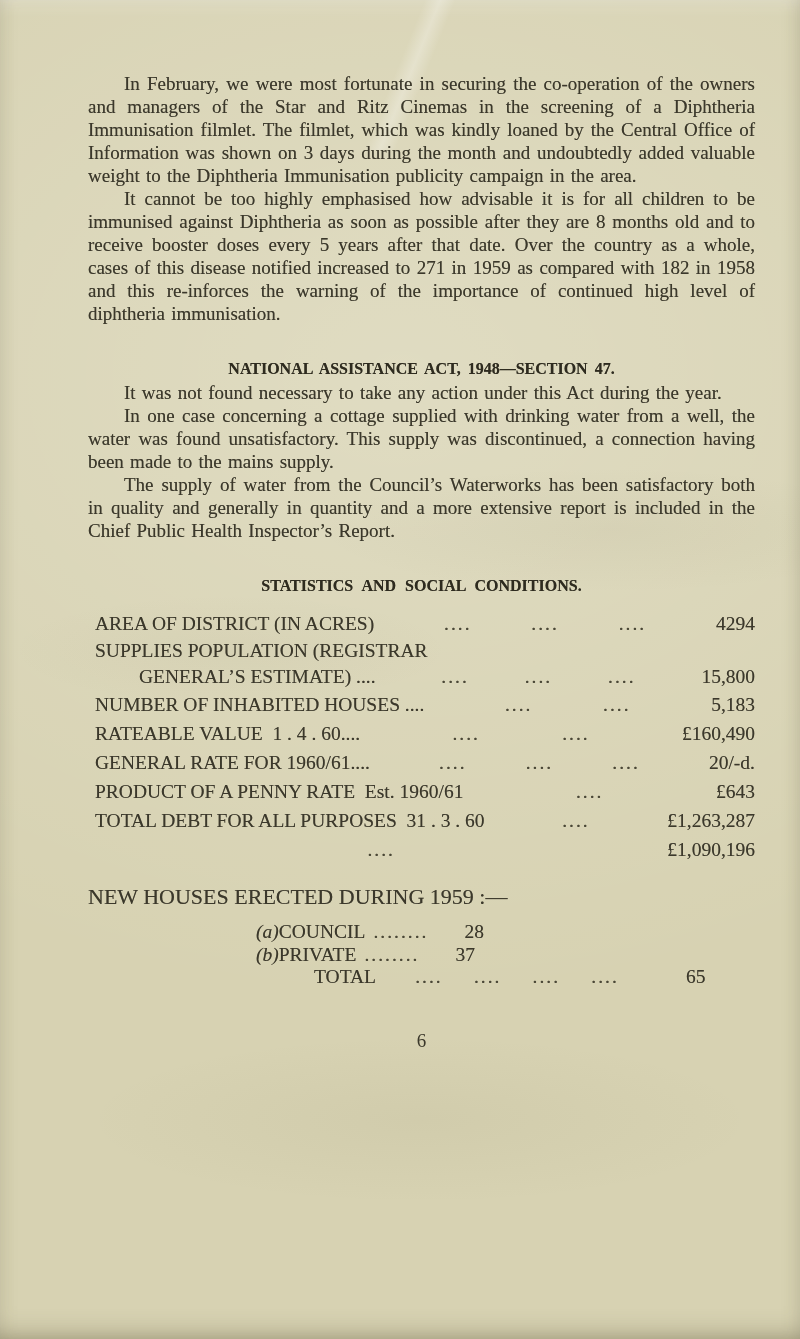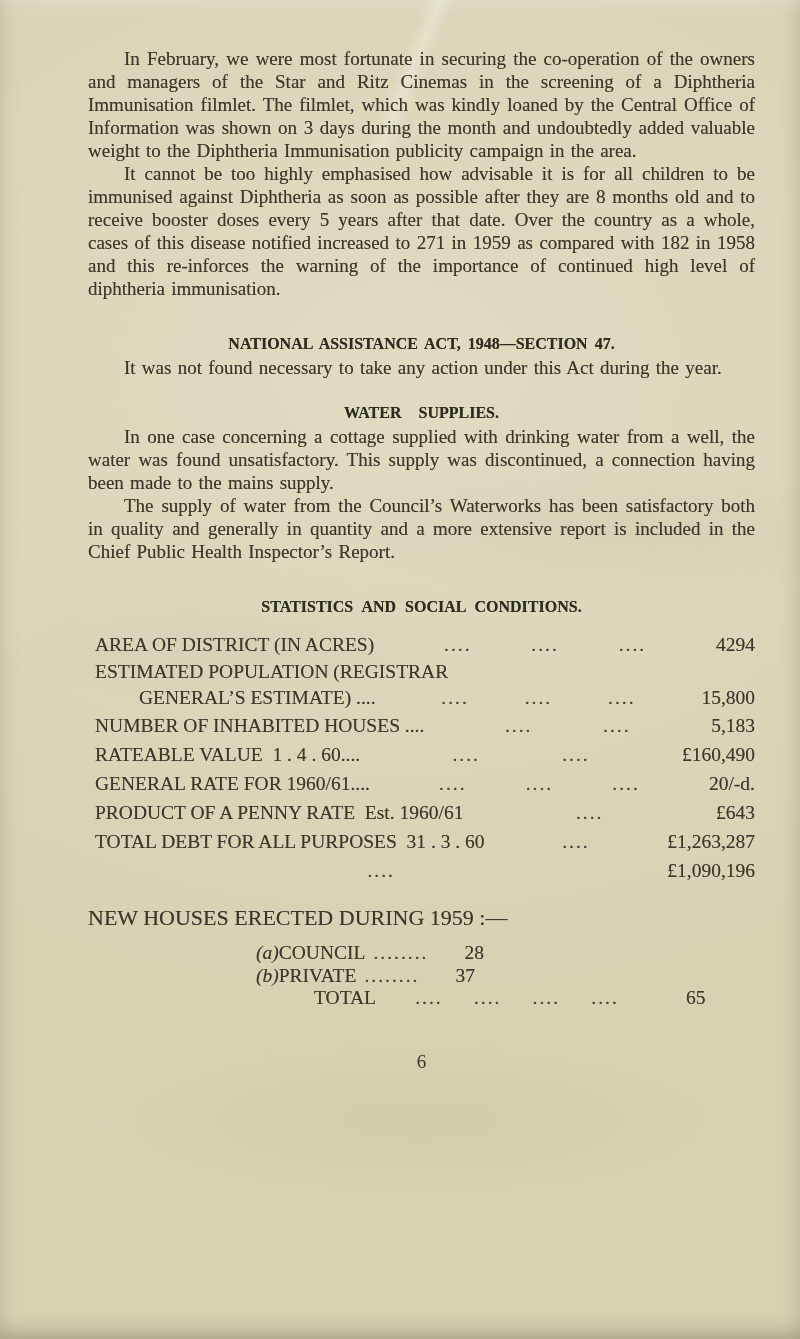--- a/index.html
+++ b/index.html
@@ -23,21 +23,21 @@
   }
   .crease{
     position:absolute;top:0;left:180px;width:460px;height:150px;
     background:linear-gradient(112deg, transparent 47%, rgba(255,255,254,0.28) 50%, transparent 53%);
     pointer-events:none;
   }
   .text-block{
     position:absolute;left:88px;top:0;width:667px;
     font-size:19px;line-height:23px;
   }
-  .text-block{padding-top:47px;}
+  .text-block{padding-top:72px;}
   p.body{
     margin:0;text-align:justify;text-indent:36px;word-spacing:1.5px;
     text-shadow:0 0 .4px rgba(59,56,43,.55);
   }
   .h{
     margin:0;text-align:center;font-weight:700;color:#2e2b1f;
     font-size:16px;line-height:25px;white-space:pre;
     text-shadow:0 0 .4px rgba(46,43,31,.6);
   }
   .h-nat{margin-top:31px;word-spacing:3px;}
@@ -76,40 +76,39 @@
 <div class="page">
   <div class="crease"></div>
   <div class="text-block">
 
     <p class="body">In February, we were most fortunate in securing the co-operation of the owners and managers of the Star and Ritz Cinemas in the screening of a Diphtheria Immunisation filmlet.  The filmlet, which was kindly loaned by the Central Office of Information was shown on 3 days during the month and undoubtedly added valuable weight to the Diphtheria Immunisation publicity campaign in the area.</p>
     <p class="body">It cannot be too highly emphasised how advisable it is for all children to be immunised against Diphtheria as soon as possible after they are 8 months old and to receive booster doses every 5 years after that date.  Over the country as a whole, cases of this disease notified increased to 271 in 1959 as compared with 182 in 1958 and this re-inforces the warning of the importance of continued high level of diphtheria immunisation.</p>
 
     <h2 class="h h-nat">NATIONAL ASSISTANCE ACT, 1948—SECTION 47.</h2>
     <p class="body after-h">It was not found necessary to take any action under this Act during the year.</p>
 
-    <h2 class="h h-water">WATER SUPPLIES.</h2>
     <p class="body">In one case concerning a cottage supplied with drinking water from a well, the water was found unsatisfactory.  This supply was discontinued, a connection having been made to the mains supply.</p>
     <p class="body after-h">The supply of water from the Council’s Waterworks has been satisfactory both in quality and generally in quantity and a more extensive report is included in the Chief Public Health Inspector’s Report.</p>
 
     <h2 class="h h-stats">STATISTICS AND SOCIAL CONDITIONS.</h2>
 
     <div class="stats">
 
       <div class="stat-row">
         <span class="stat-label">AREA OF DISTRICT (IN ACRES)</span>
         <span class="leaders">
             <span class="dotgrp">....</span>
             <span class="dotgrp">....</span>
             <span class="dotgrp">....</span>
           </span>
         <span class="stat-value">4294</span>
       </div>
 
       <div class="stat-row pair-top">
-        <span class="stat-label">ESTIMATED POPULATION (REGISTRAR</span>
+        <span class="stat-label">SUPPLIES POPULATION (REGISTRAR</span>
       </div>
       <div class="stat-row pair-top">
         <span class="stat-label stat-sub">GENERAL’S ESTIMATE) ....</span>
         <span class="leaders">
             <span class="dotgrp">....</span>
             <span class="dotgrp">....</span>
             <span class="dotgrp">....</span>
           </span>
         <span class="stat-value">15,800</span>
       </div>

